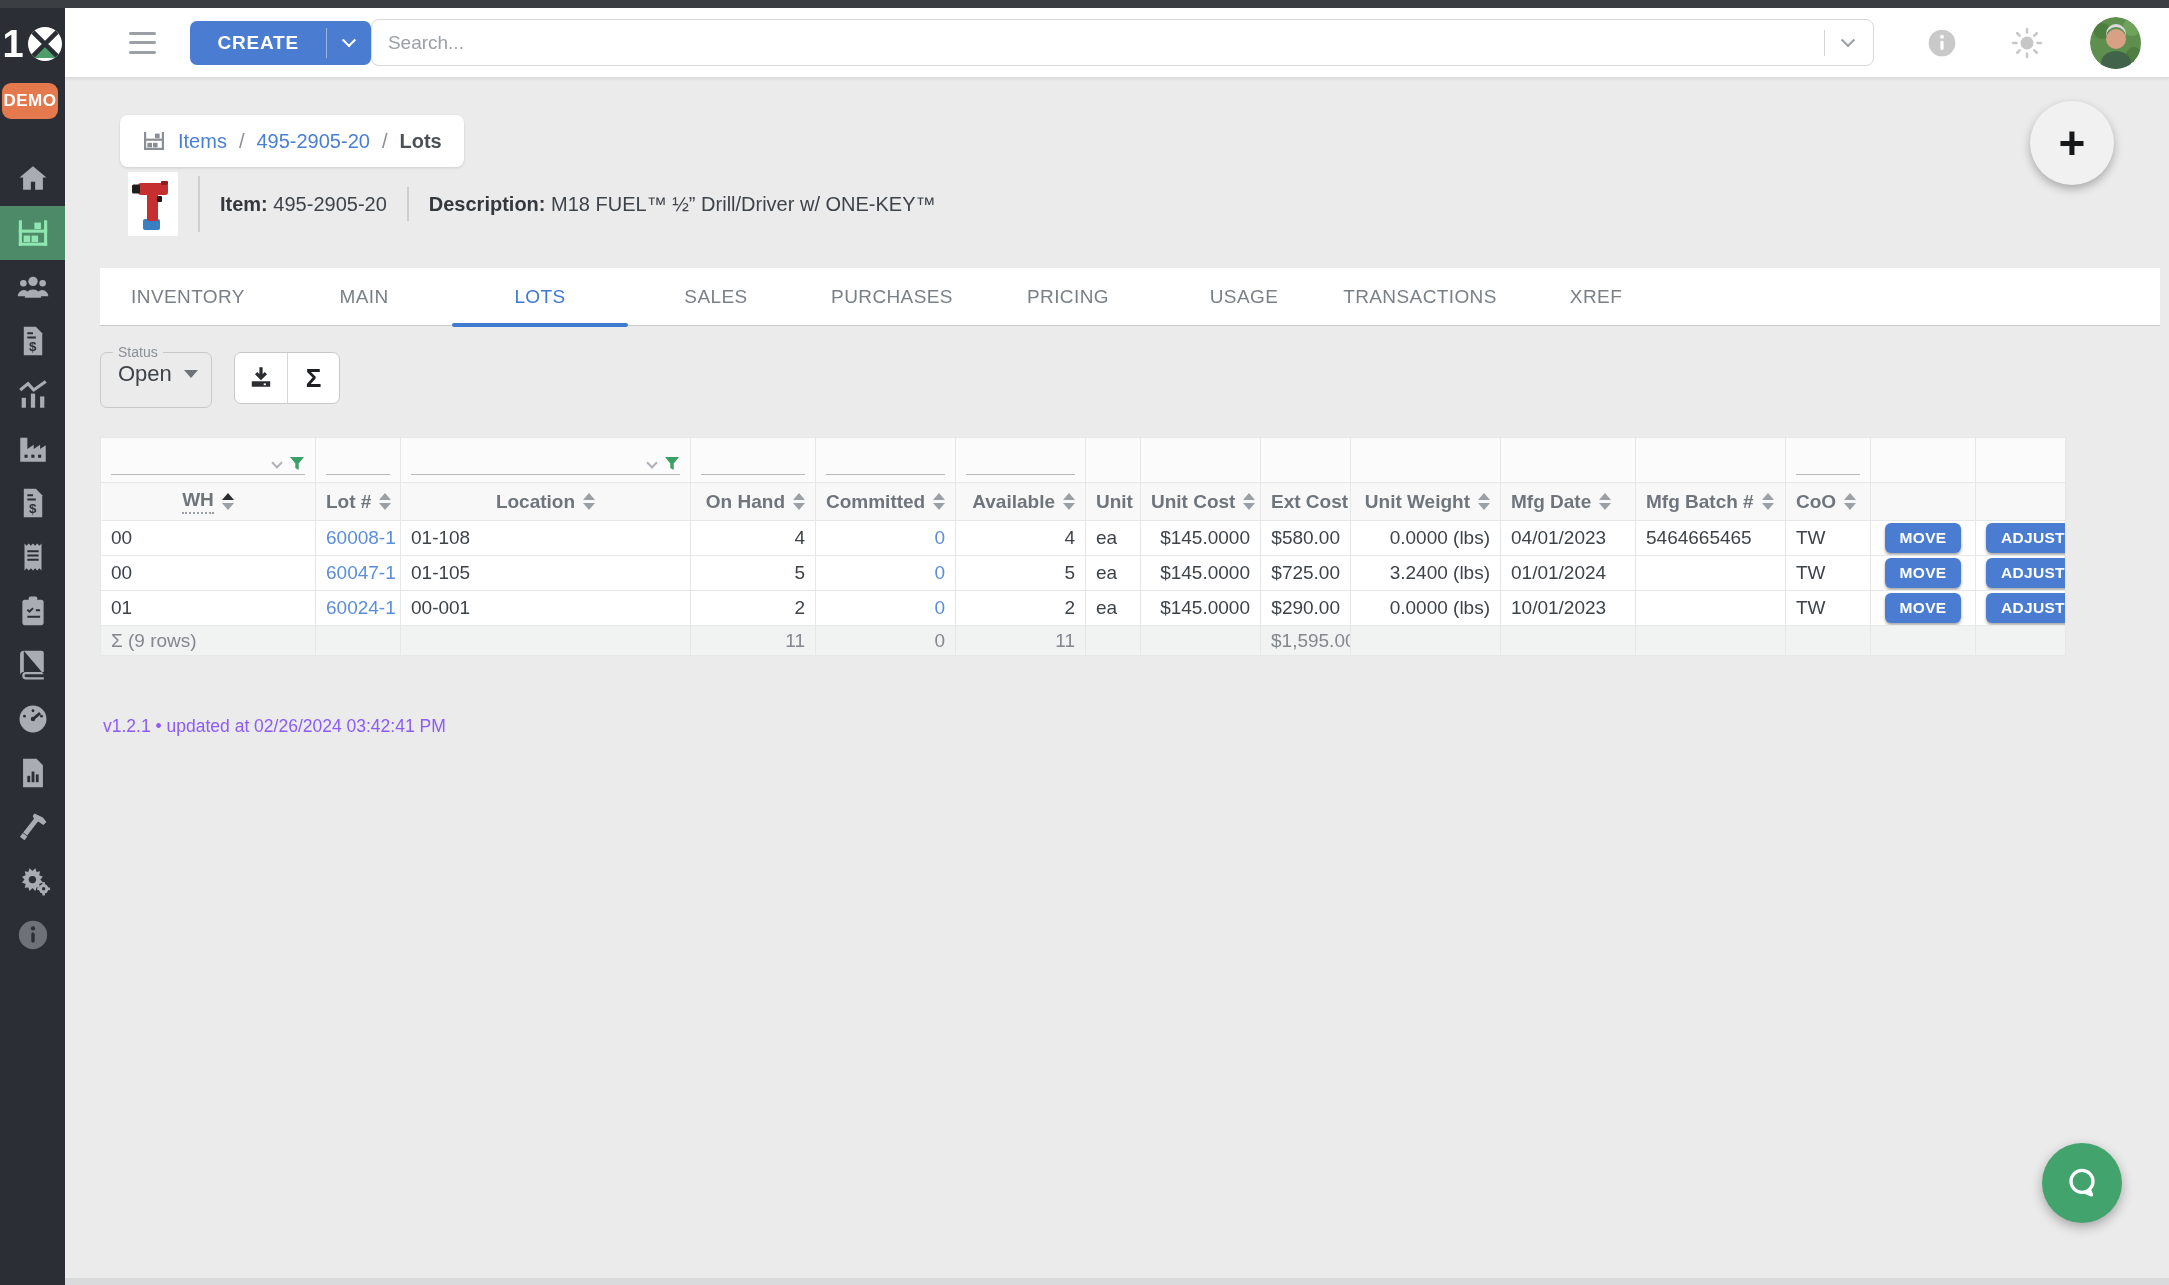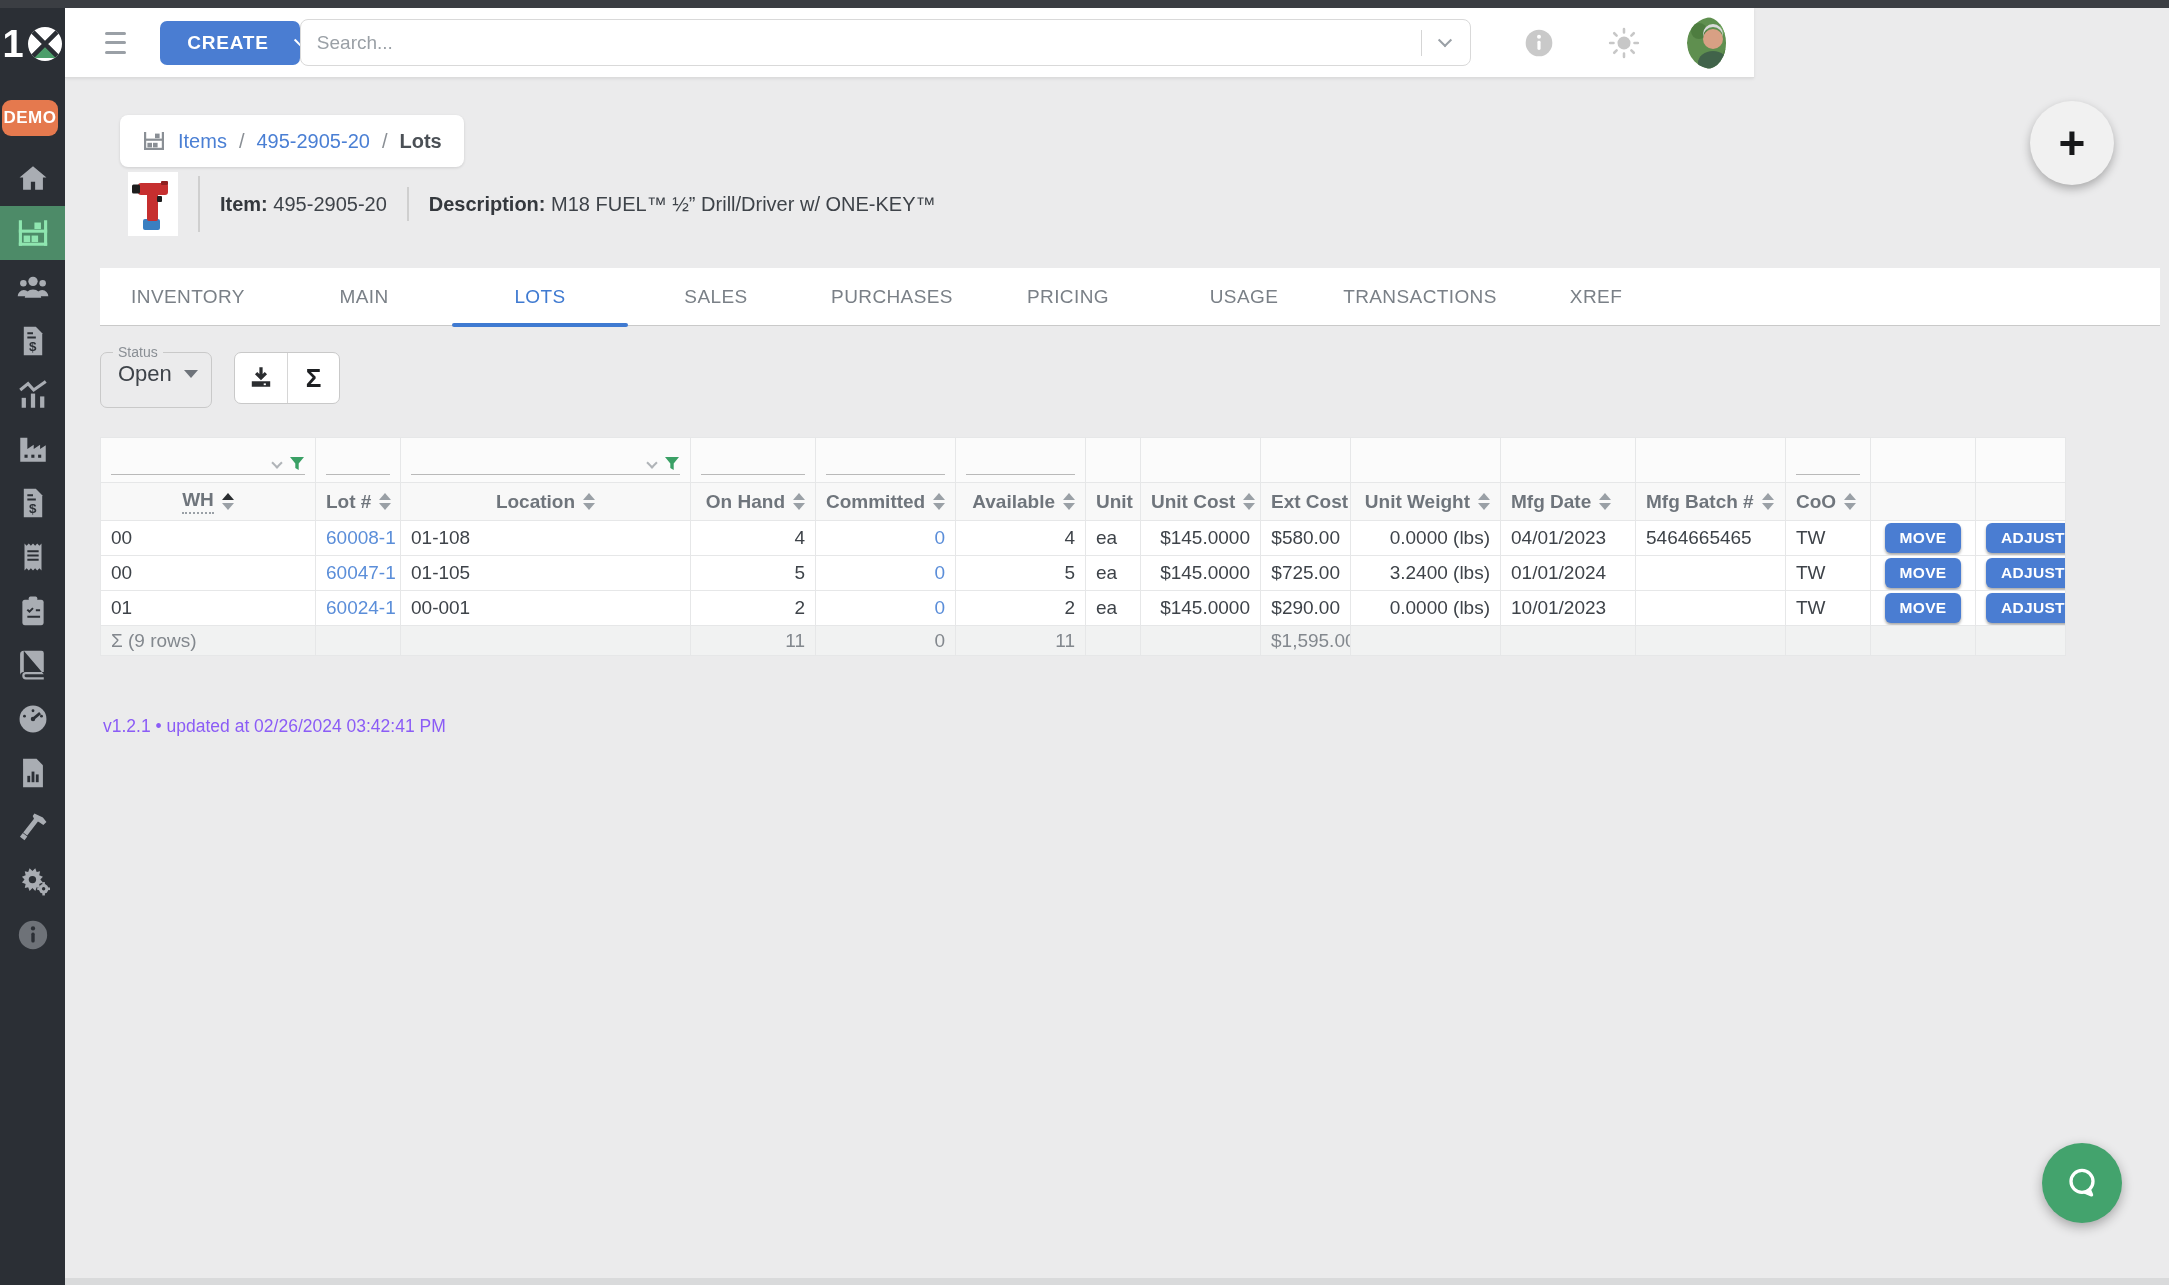--- a/index.html
+++ b/index.html
@@ -11,36 +11,37 @@
   }
   
   .top-strip { position:absolute; left:0; top:0; width:2169px; height:8px; background:#3b3e43; z-index:60; }
   .bottom-strip { position:absolute; left:65px; bottom:0; width:2104px; height:7px; background:#d9dadb; z-index:5; }
 
   
   .sidebar { position:absolute; left:0; top:0; width:65px; height:1285px; background:#2b2f35; z-index:50; }
   .logo { display:flex; align-items:center; justify-content:center; gap:3px; margin-top:22px; height:44px; }
   .logo-one { color:#fff; font-size:38px; font-weight:700; line-height:1; }
   .demo-badge {
-    position:absolute; left:2px; top:100px; width:56px; height:36px;
+    position:absolute; left:2px; top:83px; width:56px; height:36px;
     background:#e5794e; border-radius:9px; color:#fff; font-weight:700;
     font-size:17px; letter-spacing:.5px; display:flex; align-items:center; justify-content:center;
   }
   .nav { position:absolute; left:0; top:152px; width:65px; display:flex; flex-direction:column; align-items:center; }
   .nav-item { width:65px; height:54px; display:flex; align-items:center; justify-content:center; cursor:pointer; }
   .nav-item svg { width:34px; height:34px; fill:#a9adb3; }
   .nav-item.active { background:#4d8b68; }
   .nav-item.active svg { fill:#8fe6b0; }
   .nav-item .stroke { fill:none; stroke:#a9adb3; }
 
   
   .topbar {
-    position:absolute; left:65px; top:8px; width:1689px; height:70px; background:#fff;
+    position:absolute; left:65px; top:8px; width:2104px; height:70px; background:#fff;
     border-bottom:1px solid #dcdcdc; display:flex; align-items:center; z-index:40;
     box-shadow:0 1px 3px rgba(0,0,0,.08);
+    padding-left:24px;
   }
   .hamburger { margin-left:40px; width:28px; height:22px; display:flex; flex-direction:column; justify-content:space-between; cursor:pointer; }
   .hamburger i { display:block; height:3px; border-radius:2px; background:#9aa0a6; }
   .create-btn {
     margin-left:34px; height:44px; display:flex; align-items:stretch; border-radius:7px; overflow:hidden;
     background:#4a7dd2; color:#fff; cursor:pointer; border:none;
   }
   .create-main { display:flex; align-items:center; padding:0 27px; font-size:19px; font-weight:700; letter-spacing:.8px; }
   .create-split { width:1px; background:rgba(255,255,255,.45); margin:7px 0; }
   .create-caret { width:48px; display:flex; align-items:center; justify-content:center; }

